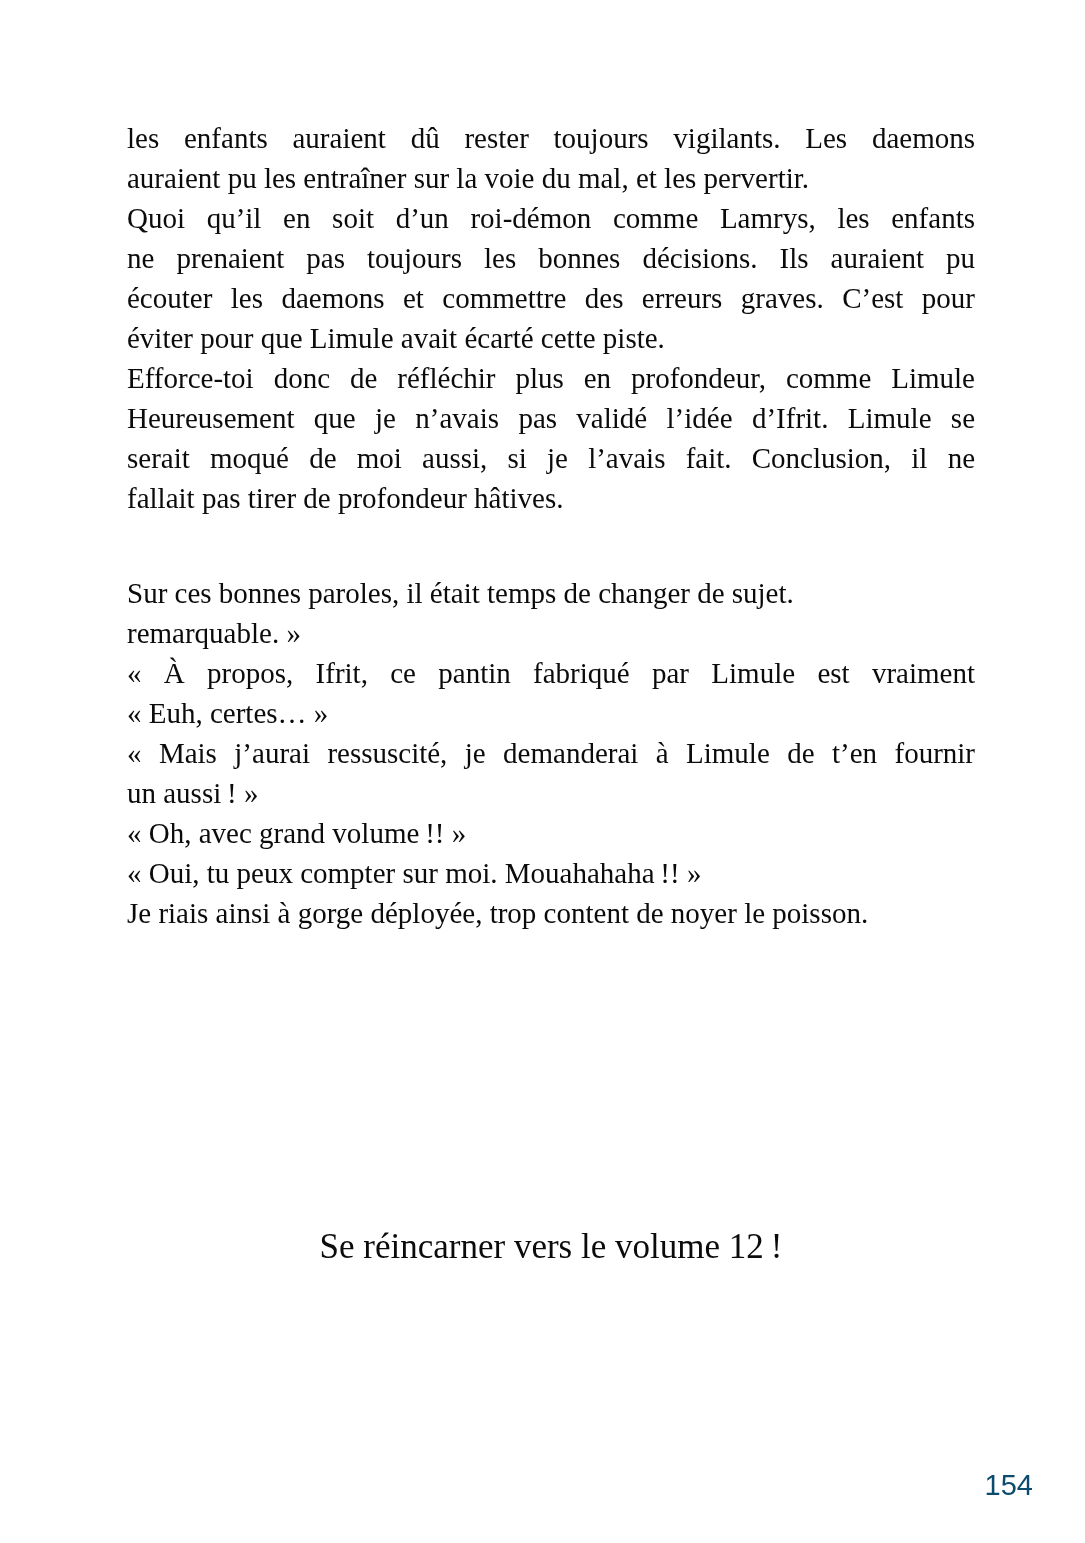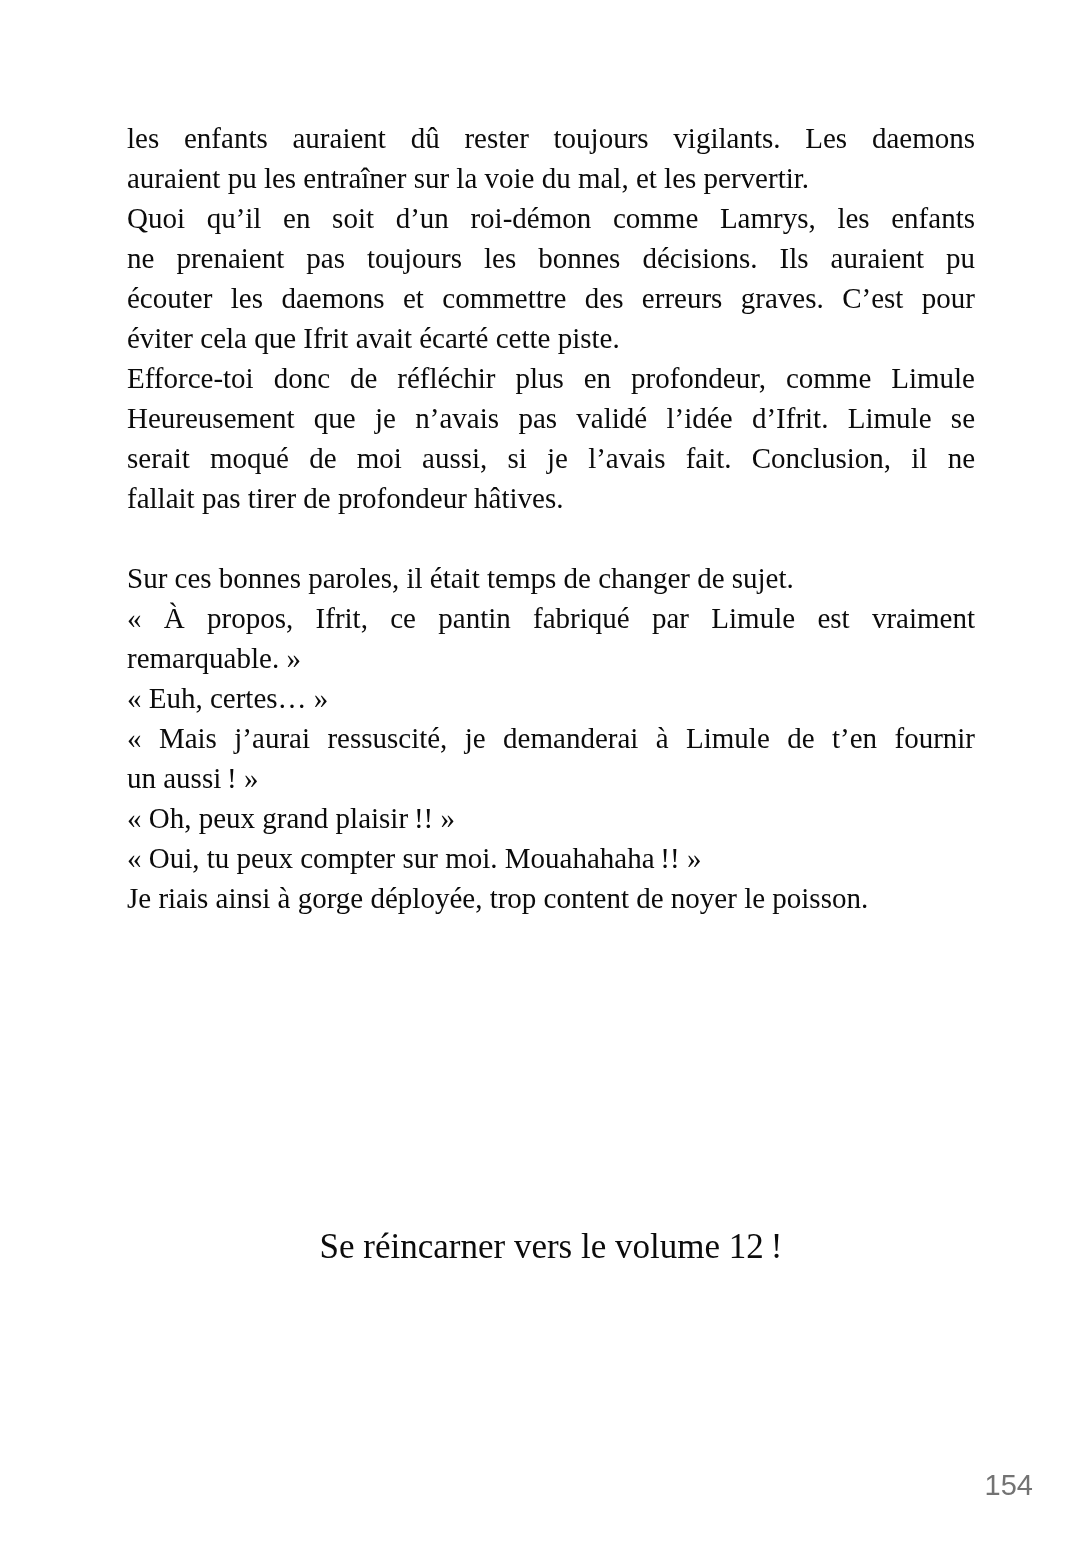--- a/index.html
+++ b/index.html
@@ -25,21 +25,21 @@
     position: absolute;
     left: 127px;
     top: 118px;
     width: 848px;
     font-size: 29px;
   }
   .para {
     margin: 0;
   }
   .para.gap {
-    margin-top: 40px;
+    margin-top: 55px;
   }
   .line {
     height: 40px;
     line-height: 40px;
     overflow: hidden;
   }
   
   .line.fill {
     text-align: justify;
   }
@@ -57,63 +57,63 @@
     line-height: 40px;
     text-align: center;
   }
   .page-number {
     position: absolute;
     top: 1465px;
     right: 52px;
     font-family: "Liberation Sans", "DejaVu Sans", sans-serif;
     font-size: 29px;
     line-height: 40px;
-    color: #737373;
+    color: #0c4a6e;
   }
 </style>
 </head>
 <body>
 
 <div class="page">
 
   <main class="text-block" id="text-block">
       <div class="para">
         <div class="line fill">les enfants auraient dû rester toujours vigilants. Les daemons</div>
         <div class="line">auraient pu les entraîner sur la voie du mal, et les pervertir.</div>
       </div>
       <div class="para">
         <div class="line fill">Quoi qu’il en soit d’un roi-démon comme Lamrys, les enfants</div>
         <div class="line fill">ne prenaient pas toujours les bonnes décisions. Ils auraient pu</div>
         <div class="line fill">écouter les daemons et commettre des erreurs graves. C’est pour</div>
-        <div class="line">éviter cela que Ifrit avait écarté cette piste.</div>
+        <div class="line">éviter pour que Limule avait écarté cette piste.</div>
       </div>
       <div class="para">
         <div class="line fill">Efforce-toi donc de réfléchir plus en profondeur, comme Limule</div>
       </div>
       <div class="para">
         <div class="line fill">Heureusement que je n’avais pas validé l’idée d’Ifrit. Limule se</div>
         <div class="line fill">serait moqué de moi aussi, si je l’avais fait. Conclusion, il ne</div>
         <div class="line">fallait pas tirer de profondeur hâtives.</div>
       </div>
       <div class="para gap">
         <div class="line">Sur ces bonnes paroles, il était temps de changer de sujet.</div>
       </div>
       <div class="para">
+        <div class="line">remarquable. »</div>
         <div class="line fill">« À propos, Ifrit, ce pantin fabriqué par Limule est vraiment</div>
-        <div class="line">remarquable. »</div>
       </div>
       <div class="para">
         <div class="line">« Euh, certes… »</div>
       </div>
       <div class="para">
         <div class="line fill">« Mais j’aurai ressuscité, je demanderai à Limule de t’en fournir</div>
         <div class="line">un aussi ! »</div>
       </div>
       <div class="para">
-        <div class="line">« Oh, peux grand plaisir !! »</div>
+        <div class="line">« Oh, avec grand volume !! »</div>
       </div>
       <div class="para">
         <div class="line">« Oui, tu peux compter sur moi. Mouahahaha !! »</div>
       </div>
       <div class="para">
         <div class="line">Je riais ainsi à gorge déployée, trop content de noyer le poisson.</div>
       </div>
     </main>
 
   <div class="volume-line">Se réincarner vers le volume 12 !</div>

